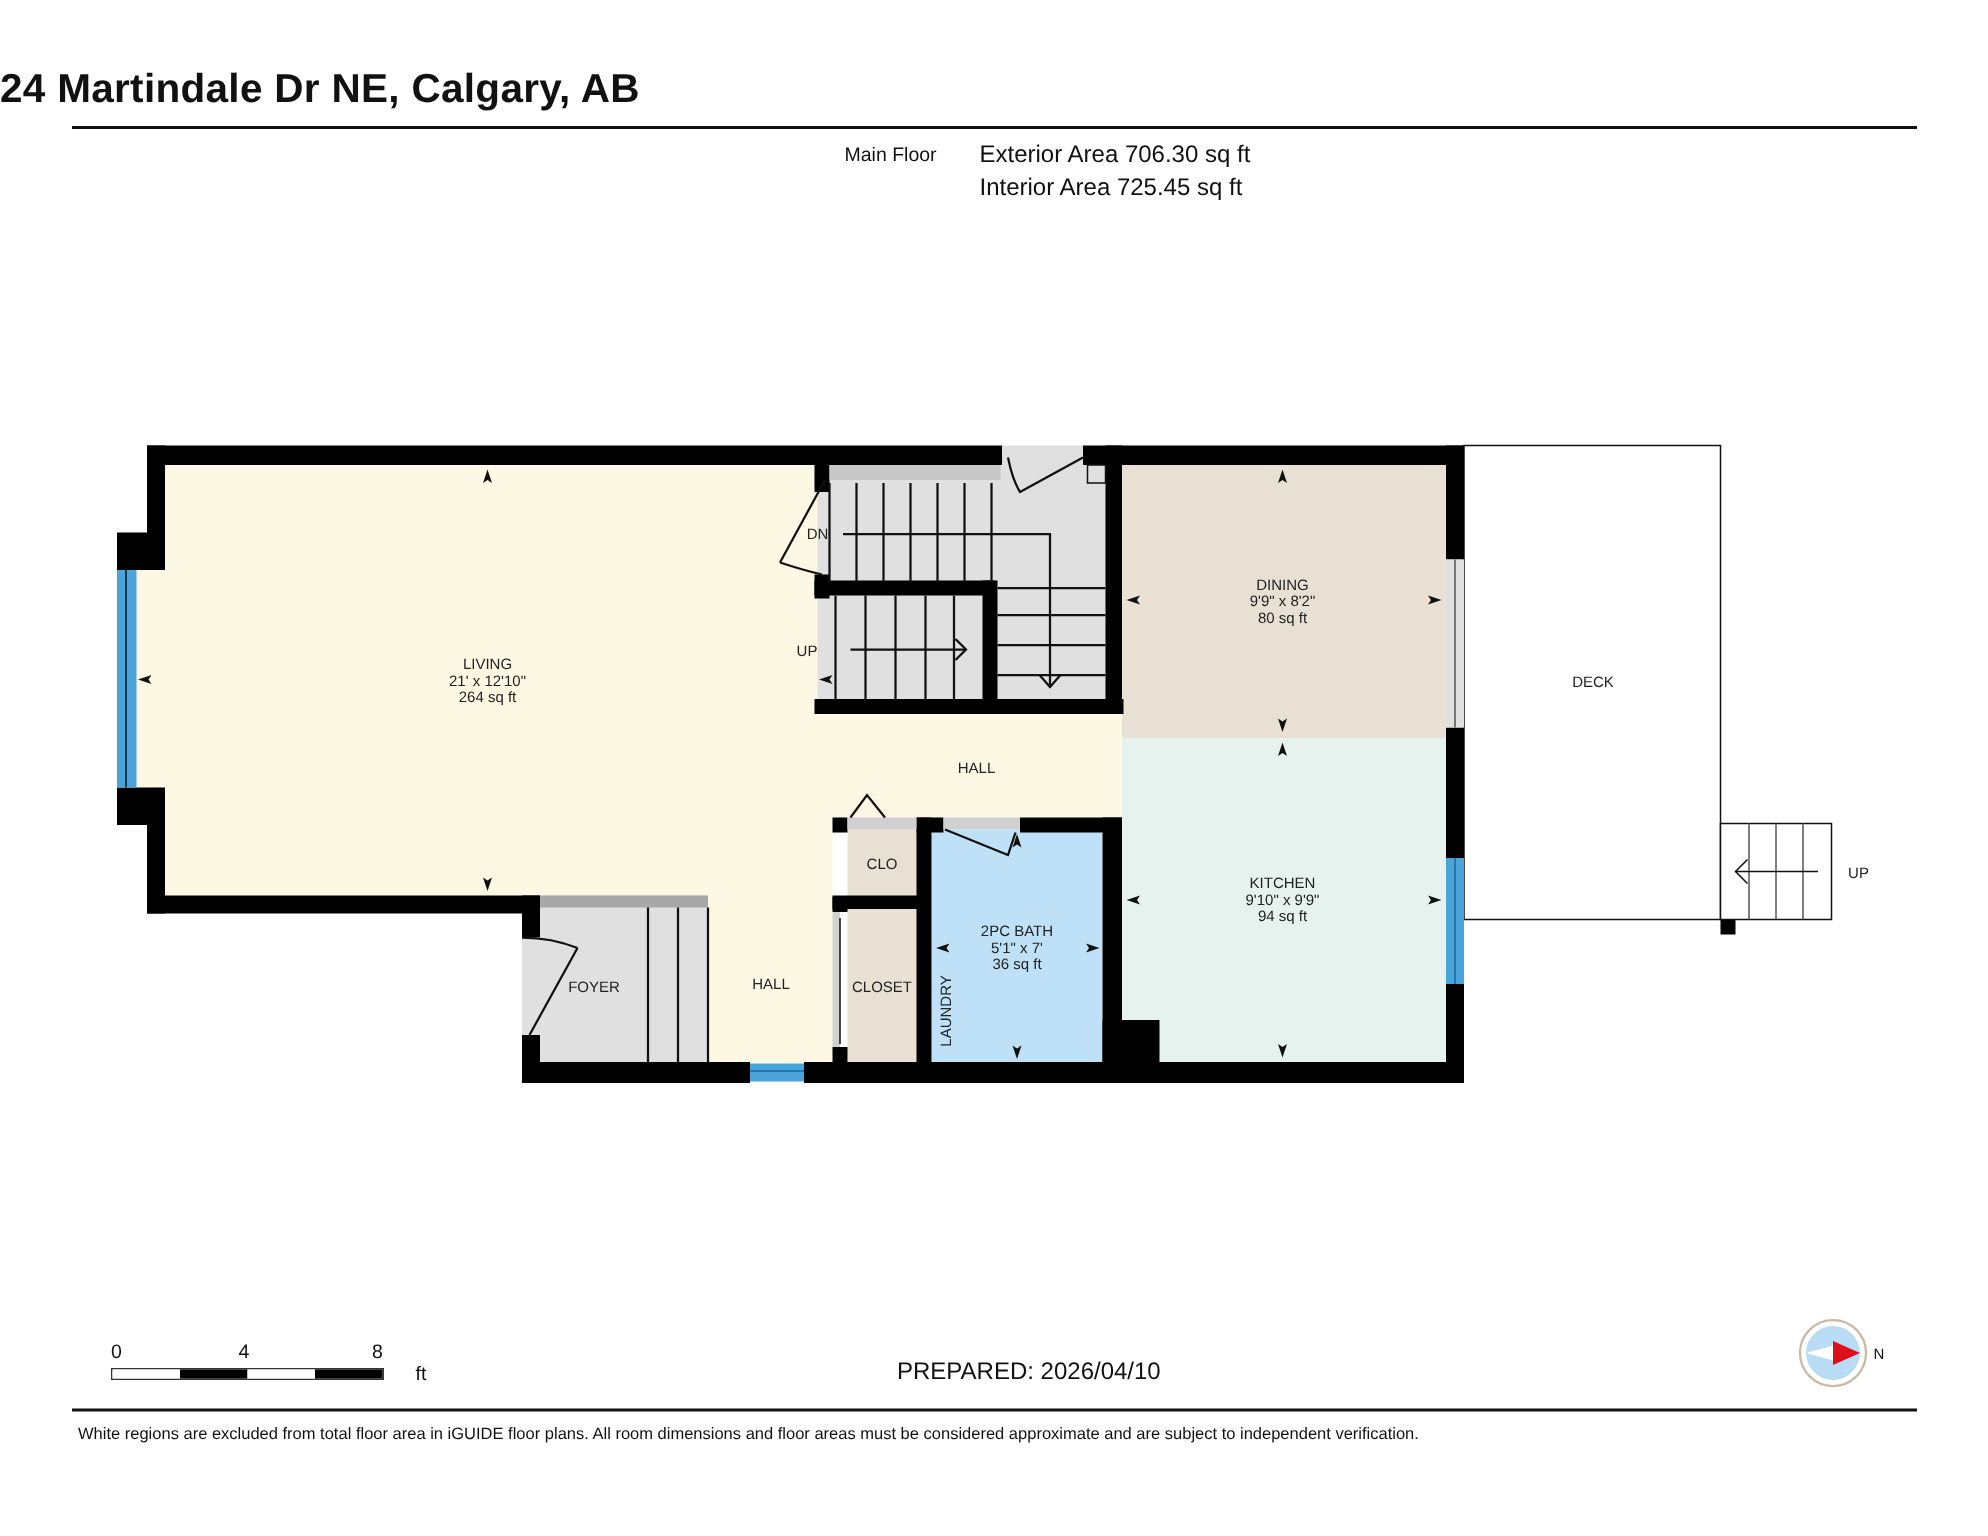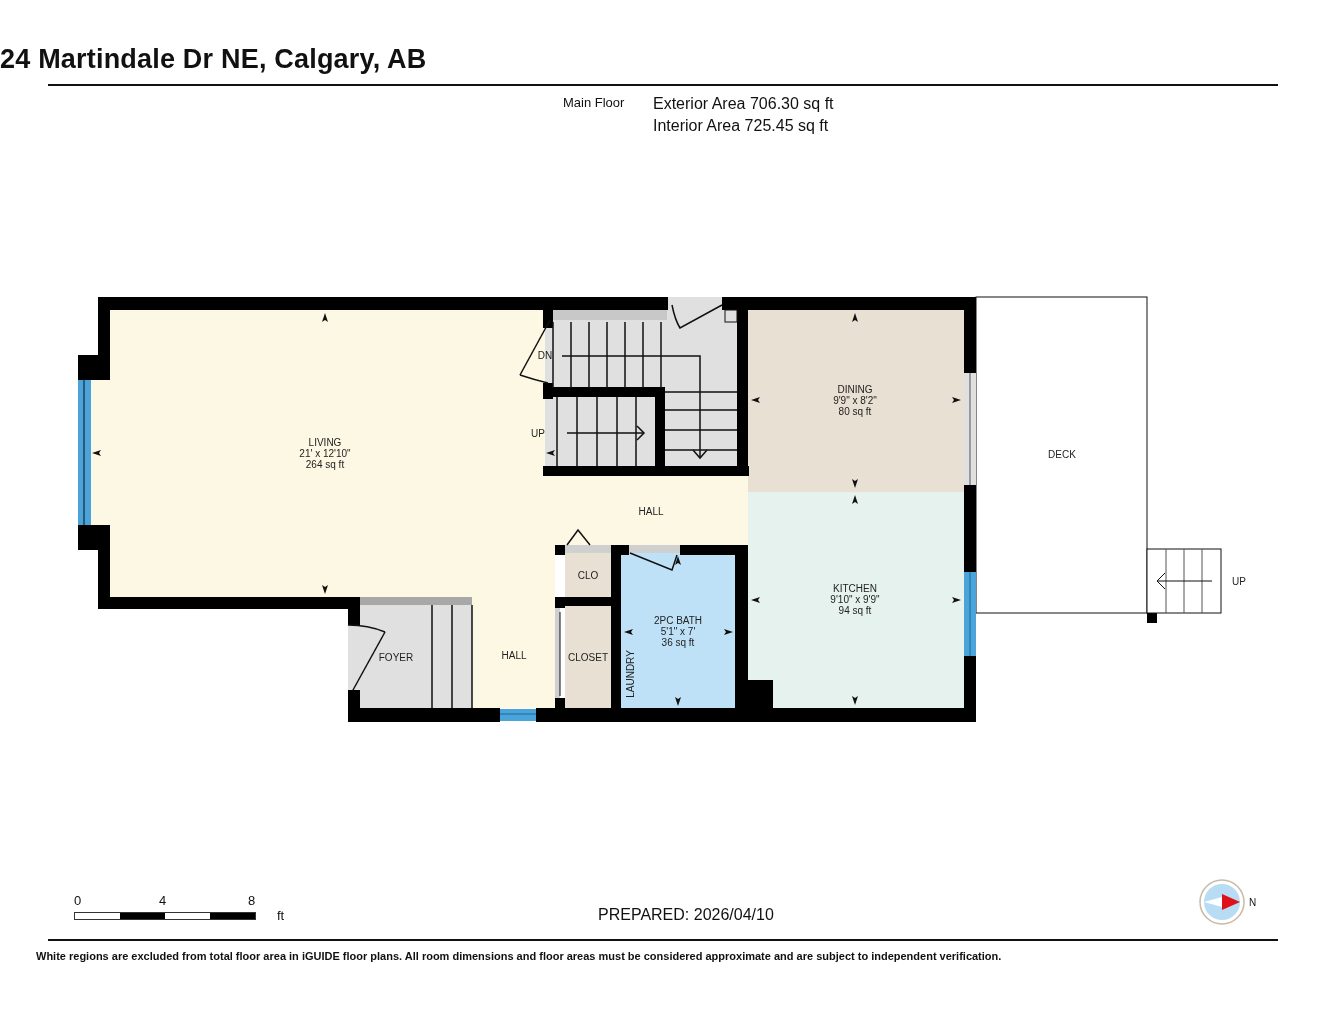--- a/index.html
+++ b/index.html
@@ -12,21 +12,21 @@
   .area-int { top: 117px; }
   .plan { position: absolute; left: 0; top: 0; }
   .room-text { font-family: "Liberation Sans", sans-serif; fill: #222; text-anchor: middle; }
   .scale { position: absolute; left: 74px; top: 893px; }
   .scale-num { position: absolute; font-size: 13px; top: 0; }
   .scale-bar { position: absolute; top: 19px; left: 0; width: 180px; height: 6px; border: 1px solid #333; display: flex; }
   .scale-bar span { flex: 1; height: 100%; }
   .scale-ft { position: absolute; left: 188px; top: 15px; font-size: 13px; margin-left: 15px; }
   .prepared { position: absolute; left: 598px; top: 906px; font-size: 16px; }
   .rule-bottom { position: absolute; left: 48px; top: 939px; width: 1230px; height: 2px; background: #111; }
-  .disclaimer { position: absolute; left: 36px; top: 950px; font-size: 11px; font-weight: bold; }
+  .disclaimer { position: absolute; left: 52px; top: 950px; font-size: 11px; }
   .compass { position: absolute; left: 1198px; top: 878px; }
 </style>
 </head>
 <body>
 
 <div class="title">24 Martindale Dr NE, Calgary, AB</div>
 <div class="rule-top"></div>
 <div class="floor-label">Main Floor</div>
 <div class="area-line area-ext">Exterior Area 706.30 sq ft</div>
 <div class="area-line area-int">Interior Area 725.45 sq ft</div>

